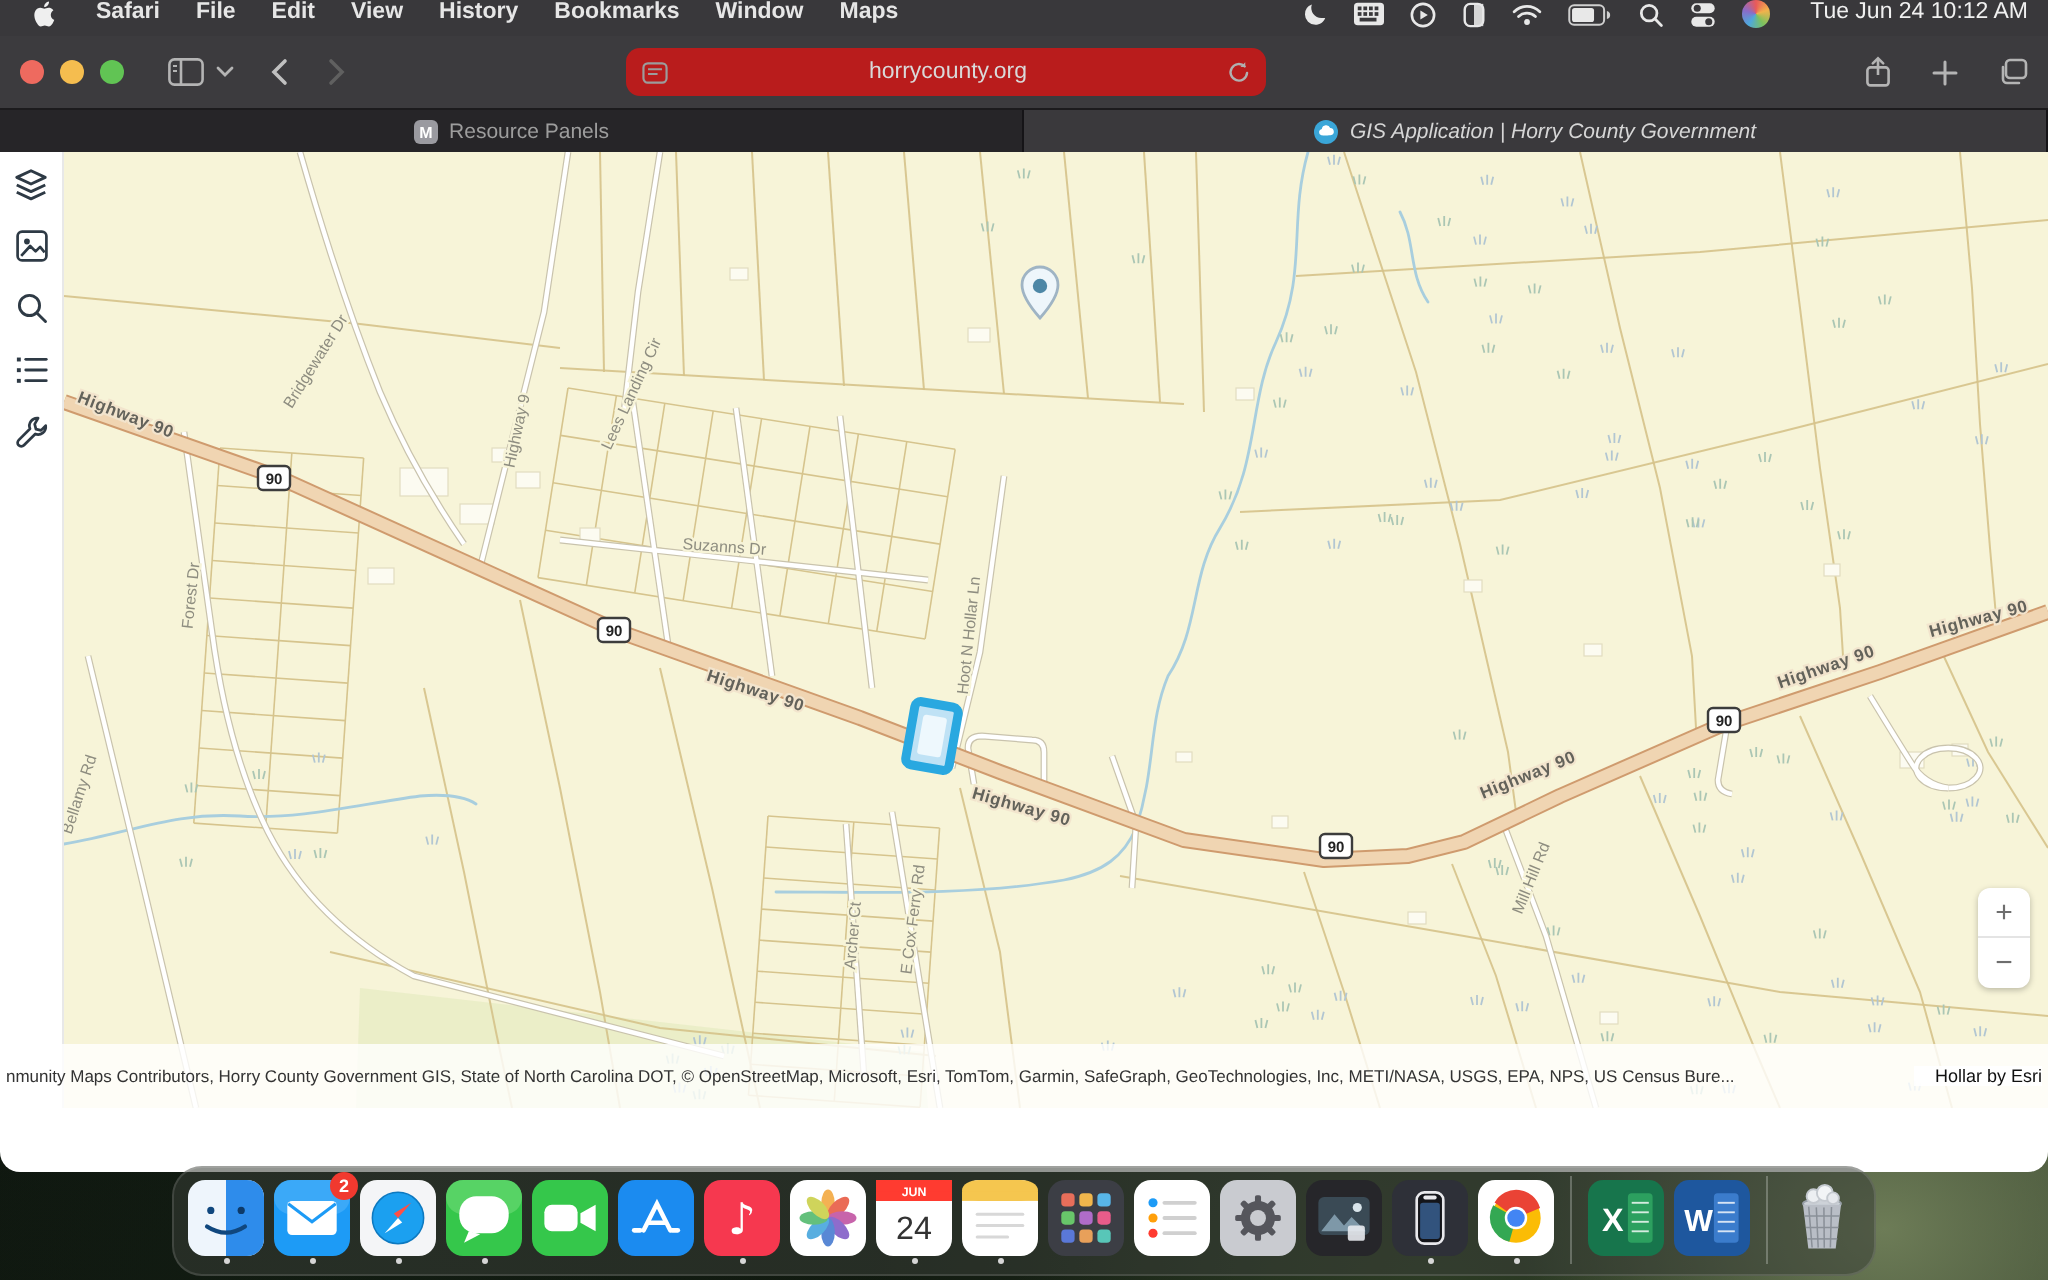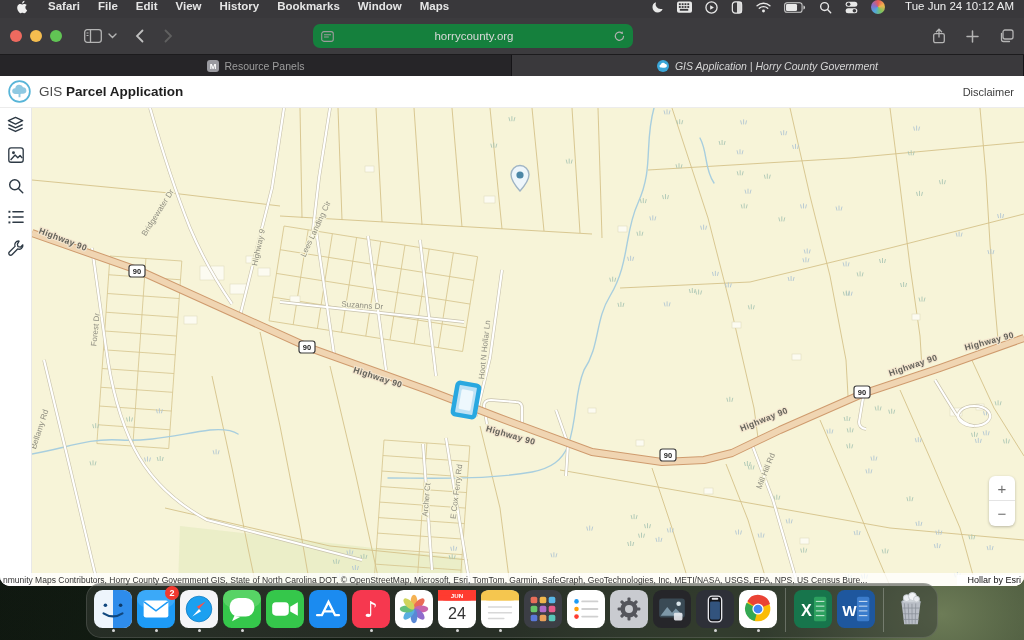--- a/index.html
+++ b/index.html
@@ -22,21 +22,21 @@
   .status { display:flex; align-items:center; gap:13px; margin-right:6px;}
   .status svg { display:block; }
   .clock { font-size:11.5px; color:#f0f0f0; margin-left:14px; white-space:nowrap;}
   
   .window { position:absolute; top:18px; left:0; width:1024px; height:568px;
     border-radius:0 0 10px 10px; overflow:hidden; background:#fff; z-index:20; }
   .toolbar { height:36px; background:#3c3b3e; display:flex; align-items:center; padding:0 10px; }
   .tl { width:12px; height:12px; border-radius:50%; margin-right:8px; }
   .tl.red{background:#ee6a5f;} .tl.yellow{background:#f5bd4f;} .tl.green{background:#61c454;}
   .tbtn { color:#b4b4b4; display:flex; align-items:center; justify-content:center; }
-  .urlwrap { margin-left:140px; width:320px; height:24px; background:#15803d; border-radius:7px;
+  .urlwrap { margin-left:140px; width:320px; height:24px; background:#b91c1c; border-radius:7px;
     display:flex; align-items:center; padding:0 8px; color:#d9d9d9; font-size:11.5px; }
   .urlwrap .host { flex:1; text-align:center; }
   .tright { margin-left:auto; display:flex; align-items:center; gap:20px; }
   .tabbar { height:22px; background:#232225; display:flex; border-top:1px solid #1c1b1d;}
   .tab { flex:1; display:flex; align-items:center; justify-content:center; gap:6px;
     font-size:10.5px; color:#9d9d9d; border-right:1px solid #151417; background:#262528; overflow:hidden; white-space:nowrap;}
   .tab.active { background:#3a393c; color:#d6d6d6;font-style:italic; }
   .tab .fav { flex:0 0 auto; display:flex; }
   
   .appheader { height:32px; background:#fff; display:flex; align-items:center; padding:0 10px 0 8px;
@@ -45,21 +45,21 @@
   .brand b { color:#1e1e1e; }
   .disclaimer { margin-left:auto; font-size:11px; color:#3c3c3c; }
   
   .content { position:relative; height:478px; }
   .toolrail { position:absolute; left:0; top:0; bottom:0; width:32px; background:#fff;
     border-right:1px solid #e8e8e8; z-index:5; display:flex; flex-direction:column; align-items:center;
     padding-top:6px; gap:11px;}
   .toolrail .tool { width:20px; height:20px; display:flex; align-items:center; justify-content:center; }
   .mapwrap { position:absolute; left:32px; top:0; right:0; bottom:0; overflow:hidden; background:#f7f4d8;}
   .attrib { position:absolute; left:0; right:0; bottom:0; height:13px; background:rgba(255,255,255,.8);
-    display:flex; align-items:center; font-size:8.5px; color:#333; z-index:6; padding:6px 3px; white-space:nowrap; overflow:hidden;}
+    display:flex; align-items:center; font-size:8.5px; color:#333; z-index:6; padding:16px 3px; white-space:nowrap; overflow:hidden;}
   .attrib .txt { flex:1; overflow:hidden; }
   .attrib .pwr { font-size:9px; color:#111; padding-left:10px; background:rgba(255,255,255,.9); }
   .zoomctl { position:absolute; right:9px; bottom:60px; width:26px; background:#fff; border-radius:6px;
     box-shadow:0 1px 3px rgba(0,0,0,.25); z-index:7; overflow:hidden;}
   .zoomctl .zb { height:25px; display:flex; align-items:center; justify-content:center;
     color:#6e6e6e; font-size:15px; }
   .zoomctl .zb:first-child { border-bottom:1px solid #e4e4e4; }
   
   .dockzone { position:absolute; left:0; right:0; bottom:0; height:54px; display:flex;
     align-items:flex-end; justify-content:center; z-index:25;}
@@ -233,31 +233,20 @@
           <span class="fav">
             <svg width="12" height="12" viewBox="0 0 12 12">
               <circle cx="6" cy="6" r="6" fill="#3aa6d8"></circle>
               <path fill="#fff" d="M3.6 7.6a1.6 1.6 0 0 1 .3-3.1 2.2 2.2 0 0 1 4.2-.5 1.8 1.8 0 0 1 .6 3.5c-.9.3-4.2.3-5.1.1z"></path>
             </svg>
           </span>
           <span>GIS Application | Horry County Government</span>
         </div>
       </div>
 
-    <div class="appheader">
-      <div class="brand">
-        <svg width="23" height="23" viewBox="0 0 24 24">
-            <circle cx="12" cy="12" r="10.8" fill="#fff" stroke="#58b5d8" stroke-width="1.8"></circle>
-            <path fill="#8ec9e2" d="M7.2 14.5a3 3 0 0 1 .4-6 4.2 4.2 0 0 1 8.1-.9 3.4 3.4 0 0 1 1.2 6.6c-1.5.5-8 .6-9.7.3z"></path>
-            <rect x="11" y="13.5" width="2" height="4.5" fill="#8ec9e2"></rect>
-          </svg>
-        <span><span>GIS</span> <b>Parcel Application</b></span>
-      </div>
-      <span class="disclaimer">Disclaimer</span>
-    </div>
 
     <div class="content">
       <div class="toolrail" id="toolrail">
           <div class="tool">
             <svg width="19" height="19" viewBox="0 0 20 20">
               <path d="M10 2.5 17.5 6 10 9.5 2.5 6z" fill="none" stroke="#2e3a45" stroke-width="1.5" stroke-linejoin="round"></path>
               <path d="M2.5 10 10 13.5 17.5 10" fill="none" stroke="#2e3a45" stroke-width="1.5" stroke-linejoin="round"></path>
               <path d="M2.5 13.8 10 17.3 17.5 13.8" fill="none" stroke="#2e3a45" stroke-width="1.5" stroke-linejoin="round"></path>
             </svg>
           </div>

